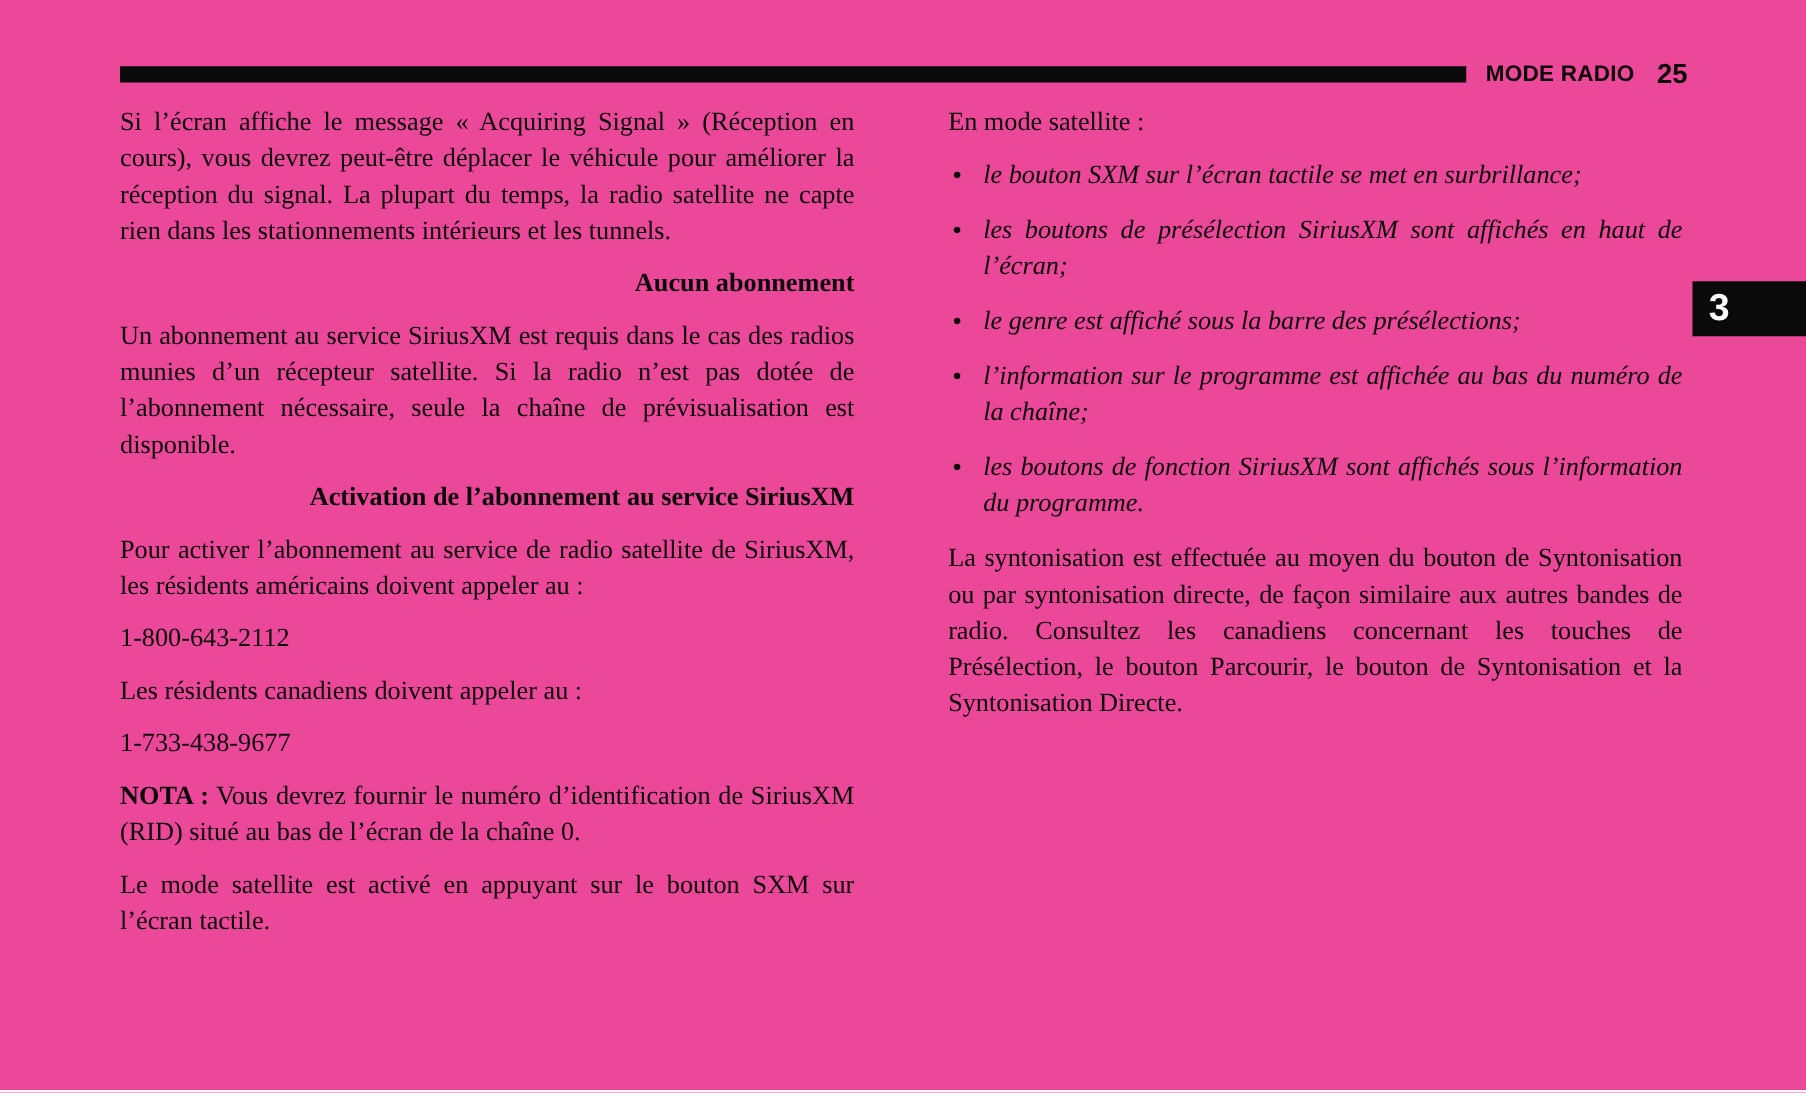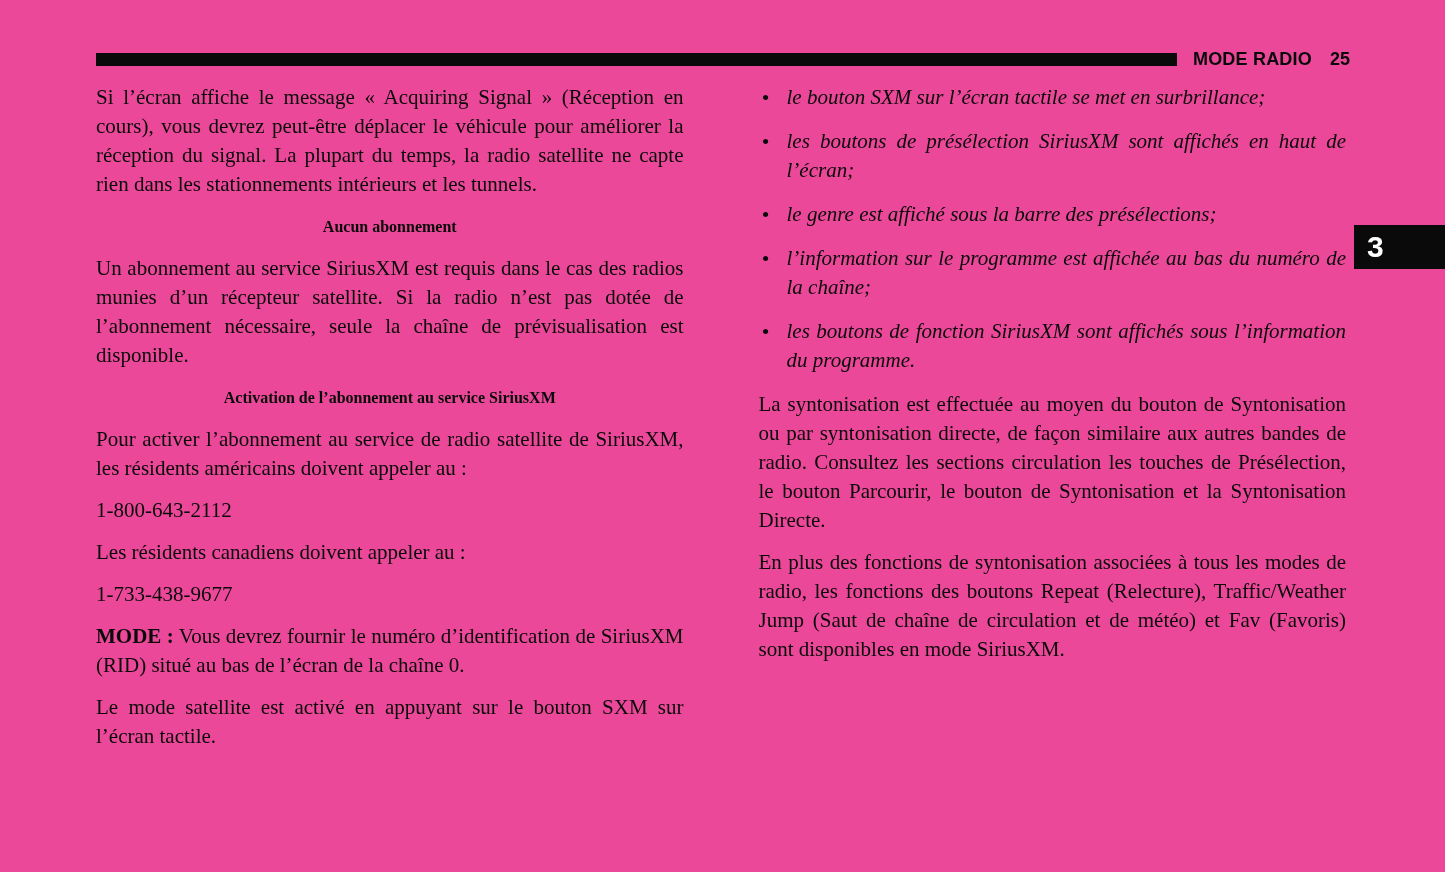--- a/index.html
+++ b/index.html
@@ -38,21 +38,21 @@
   .header-title {
     font-family: "Liberation Sans", sans-serif;
     font-weight: bold;
     font-size: 18px;
     letter-spacing: 0.2px;
     white-space: nowrap;
   }
   .header-page {
     font-family: "Liberation Sans", sans-serif;
     font-weight: bold;
-    font-size: 18px;
+    font-size: 22px;
     margin-left: 18px;
     white-space: nowrap;
   }
 
   
   .side-tab {
     position: absolute;
     top: 225px;
     right: 0;
     width: 91px;
@@ -79,25 +79,25 @@
   .col {
     width: 601px;
     font-size: 21px;
     line-height: 29px;
     text-align: justify;
   }
   .col p {
     margin: 0 0 13px 0;
   }
   .col h3 {
-    font-size: 16px;
+    font-size: 21px;
     line-height: 29px;
     font-weight: bold;
     margin: 0 0 13px 0;
-    text-align: center;
+    text-align: right;
   }
   .bold { font-weight: bold; }
 
   ul.bullets {
     list-style: none;
     margin: 0 0 13px 0;
     padding: 0;
   }
   ul.bullets li {
     position: relative;
@@ -141,36 +141,36 @@
       <h3>Activation de l’abonnement au service SiriusXM</h3>
 
       <p>Pour activer l’abonnement au service de radio satellite de SiriusXM, les résidents américains doivent appeler au :</p>
 
       <p>1-800-643-2112</p>
 
       <p>Les résidents canadiens doivent appeler au :</p>
 
       <p>1-733-438-9677</p>
 
-      <p><span class="bold">MODE :</span>
+      <p><span class="bold">NOTA :</span>
         <span>Vous devrez fournir le numéro d’identification de SiriusXM (RID) situé au bas de l’écran de la chaîne 0.</span></p>
 
       <p>Le mode satellite est activé en appuyant sur le bouton SXM sur l’écran tactile.</p>
     </div>
 
     <div class="col">
+      <p>En mode satellite :</p>
 
       <ul class="bullets">
         <li><span>le bouton SXM sur l’écran tactile se met en surbrillance;</span></li>
         <li><span>les boutons de présélection SiriusXM sont affichés en haut de l’écran;</span></li>
         <li><span>le genre est affiché sous la barre des présélections;</span></li>
         <li><span>l’information sur le programme est affichée au bas du numéro de la chaîne;</span></li>
         <li><span>les boutons de fonction SiriusXM sont affichés sous l’information du programme.</span></li>
       </ul>
 
-      <p>La syntonisation est effectuée au moyen du bouton de Syntonisation ou par syntonisation directe, de façon similaire aux autres bandes de radio. Consultez les sections circulation les touches de Présélection, le bouton Parcourir, le bouton de Syntonisation et la Syntonisation Directe.</p>
+      <p>La syntonisation est effectuée au moyen du bouton de Syntonisation ou par syntonisation directe, de façon similaire aux autres bandes de radio. Consultez les canadiens concernant les touches de Présélection, le bouton Parcourir, le bouton de Syntonisation et la Syntonisation Directe.</p>
 
-      <p>En plus des fonctions de syntonisation associées à tous les modes de radio, les fonctions des boutons Repeat (Relecture), Traffic/Weather Jump (Saut de chaîne de circulation et de météo) et Fav (Favoris) sont disponibles en mode SiriusXM.</p>
     </div>
 
   </div>
 
 </div>
 
 </body></html>

